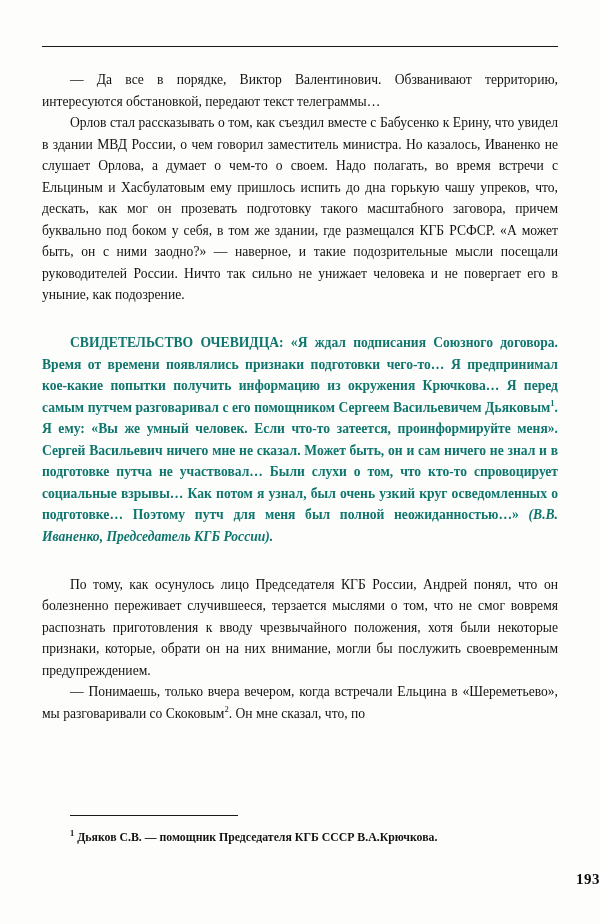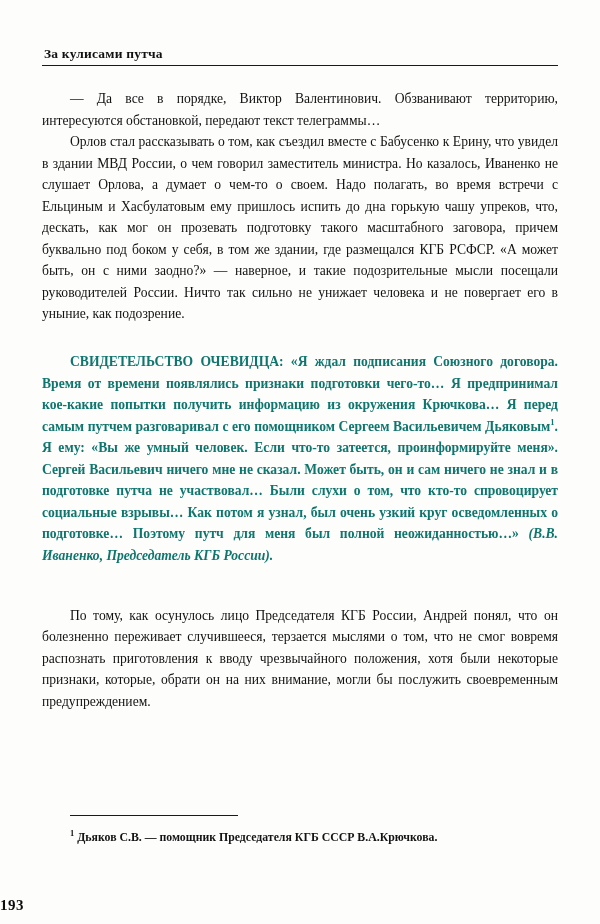--- a/index.html
+++ b/index.html
@@ -41,21 +41,21 @@
   }
   .body-text {
     font-size: 13.6px;
     line-height: 21.5px;
     text-align: justify;
     text-justify: inter-word;
     color: #121212;
     hyphens: auto;
   }
   .para {
-    margin: 12px 0 0 0;
+    margin: 0 0 0 0;
     text-indent: 28px;
   }
   .para + .para {
     margin-top: 0;
   }
   .gap {
     height: 13px;
   }
   .testimony {
     font-weight: bold;
@@ -93,50 +93,50 @@
     vertical-align: super;
     line-height: 0;
   }
   .sup {
     font-size: 8.5px;
     vertical-align: super;
     line-height: 0;
   }
   .folio {
     position: absolute;
-    bottom: 10px;
+    bottom: 36px;
     left: 0;
     width: 600px;
-    text-align: left;
+    text-align: right;
     font-weight: bold;
     font-size: 15px;
     color: #0d0d0d;
     letter-spacing: 0.5px;
   }
 </style>
 </head>
 <body>
 
 <div class="page">
 
-  <div class="running-head">За кулисами путча</div>
   <hr class="head-rule">
 
   <div class="body-text">
 
     <p class="para">— Да все в порядке, Виктор Валентинович. Обзванивают территорию, интересуются обстановкой, передают текст телеграммы…</p>
     <p class="para">Орлов стал рассказывать о том, как съездил вместе с Бабусенко к Ерину, что увидел в здании МВД России, о чем говорил заместитель министра. Но казалось, Иваненко не слушает Орлова, а думает о чем-то о своем. Надо полагать, во время встречи с Ельциным и Хасбулатовым ему пришлось испить до дна горькую чашу упреков, что, дескать, как мог он прозевать подготовку такого масштабного заговора, причем буквально под боком у себя, в том же здании, где размещался КГБ РСФСР. «А может быть, он с ними заодно?» — наверное, и такие подозрительные мысли посещали руководителей России. Ничто так сильно не унижает человека и не повергает его в уныние, как подозрение.</p>
 
     <div class="gap"></div>
 
     <p class="testimony"><span>СВИДЕТЕЛЬСТВО ОЧЕВИДЦА:</span> <span>«Я ждал подписания Союзного договора. Время от времени появлялись признаки подготовки чего-то… Я предпринимал кое-какие попытки получить информацию из окружения Крючкова… Я перед самым путчем разговаривал с его помощником Сергеем Васильевичем Дьяковым</span><span class="sup">1</span><span>. Я ему: «Вы же умный человек. Если что-то затеется, проинформируйте меня». Сергей Васильевич ничего мне не сказал. Может быть, он и сам ничего не знал и в подготовке путча не участвовал… Были слухи о том, что кто-то спровоцирует социальные взрывы… Как потом я узнал, был очень узкий круг осведомленных о подготовке… Поэтому путч для меня был полной неожиданностью…»</span> <span class="attrib">(В.В. Иваненко, Председатель КГБ России).</span></p>
 
     <div class="gap"></div>
 
     <p class="para">По тому, как осунулось лицо Председателя КГБ России, Андрей понял, что он болезненно переживает случившееся, терзается мыслями о том, что не смог вовремя распознать приготовления к вводу чрезвычайного положения, хотя были некоторые признаки, которые, обрати он на них внимание, могли бы послужить своевременным предупреждением.</p>
+    <p class="para"><span>— Понимаешь, только вчера вечером, когда встречали Ельцина в «Шереметьево», мы разговаривали со Скоковым</span><span class="sup">2</span><span>. Он мне сказал, что, по</span></p>
 
   </div>
 
   <div class="footnotes">
     <hr class="fn-rule">
     <p class="footnote"><span class="fn-marker">1</span> <span>Дьяков С.В. — помощник Председателя КГБ СССР В.А.Крючкова.</span></p>
   </div>
 
   <div class="folio">193</div>
 

